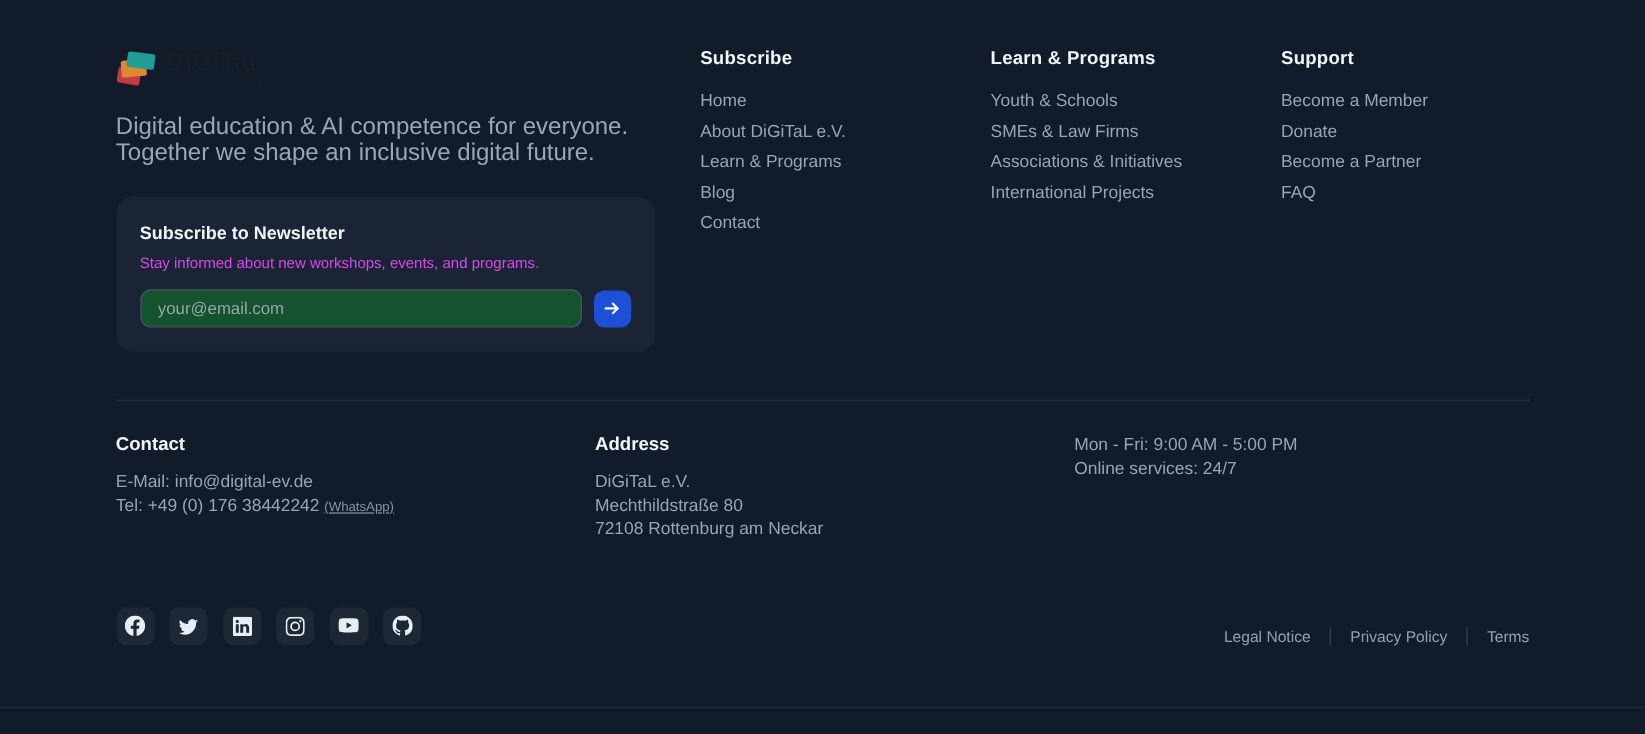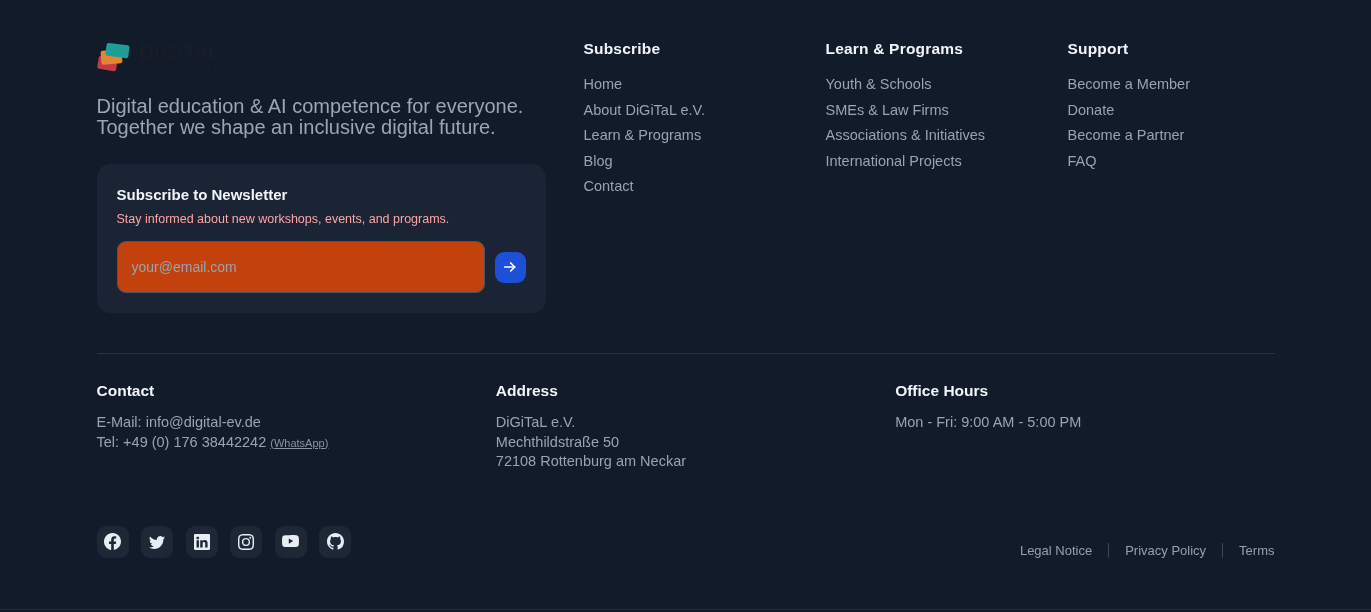--- a/index.html
+++ b/index.html
@@ -14,23 +14,23 @@
   
   .logo-row { display:flex; align-items:flex-start; gap:6px; height:40px; margin-bottom:16px; }
   .logo-icon { width:36px; height:34px; flex:0 0 auto; margin-top:2px; }
   .logo-text-wrap { display:flex; flex-direction:column; }
   .logo-wordmark { font-size:21px; font-weight:700; letter-spacing:.5px; color:#181d27; line-height:24px; }
   .logo-sub { font-size:8px; color:#1b2233; align-self:flex-end; line-height:9px; }
   .tagline { font-size:20px; line-height:21px; color:#9aa5b5; margin-bottom:26px; max-width:440px; }
 
   .newsletter-card { width:449px; background:#1b2434; border-radius:14px; padding:22px 20px 20px 20px; }
   .nl-title { font-size:15px; font-weight:700; color:#f1f5f9; margin-bottom:9px; }
-  .nl-desc { font-size:12.5px; color:#fca5a5; margin-bottom:15px; }
+  .nl-desc { font-size:12.5px; color:#d946ef; margin-bottom:15px; }
   .nl-form { display:flex; align-items:center; gap:10px; }
-  .nl-input { flex:1; height:52px; background:#c2410c; border:1px solid #4a5568; border-radius:9px;
+  .nl-input { flex:1; height:32px; background:#14532d; border:1px solid #4a5568; border-radius:9px;
     color:#cbd5e1; font-size:14px; padding:0 14px; outline:none; font-family:"Liberation Sans", sans-serif; }
   .nl-input::placeholder { color:#9aa3b2; }
   .nl-btn { width:31px; height:31px; background:#1d4fd7; border:none; border-radius:9px; cursor:pointer;
     display:flex; align-items:center; justify-content:center; flex:0 0 auto; }
 
   
   .col-title { font-size:15.5px; font-weight:700; color:#f1f5f9; margin-bottom:19px; letter-spacing:.2px; }
   .col-links { list-style:none; }
   .col-links li { font-size:14.5px; color:#99a3b3; margin-bottom:11.5px; cursor:pointer; line-height:14px; }
 
@@ -140,27 +140,27 @@
         </div>
         <div class="info-line">
           <span>Tel: </span><span class="info-link">+49 (0) 176 38442242</span>
           <span class="small-note">(WhatsApp)</span>
         </div>
       </div>
 
       <div>
         <div class="info-title">Address</div>
         <div class="info-line">DiGiTaL e.V.</div>
-        <div class="info-line">Mechthildstraße 50</div>
+        <div class="info-line">Mechthildstraße 80</div>
         <div class="info-line">72108 Rottenburg am Neckar</div>
       </div>
 
       <div>
-        <div class="info-title">Office Hours</div>
         <div class="info-line">Mon - Fri: 9:00 AM - 5:00 PM</div>
+        <div class="info-line">Online services: 24/7</div>
       </div>
     </div>
 
     <div class="social-legal-row">
       <div class="social-row">
         <button class="social-btn">
           <svg width="17" height="17" viewBox="0 0 16 16">
             <path d="M16 8.049c0-4.446-3.582-8.05-8-8.05C3.58 0-.002 3.603-.002 8.05c0 4.017 2.926 7.347 6.75 7.951v-5.625h-2.03V8.05H6.75V6.275c0-2.017 1.195-3.131 3.022-3.131.876 0 1.791.157 1.791.157v1.98h-1.009c-.993 0-1.303.621-1.303 1.258v1.51h2.218l-.354 2.326H9.25V16c3.824-.604 6.75-3.934 6.75-7.951z"></path>
           </svg>
         </button>

